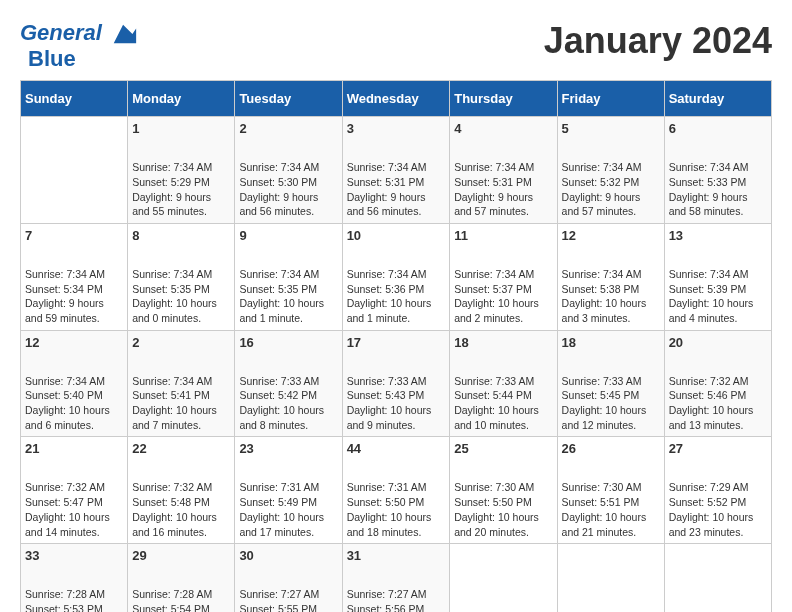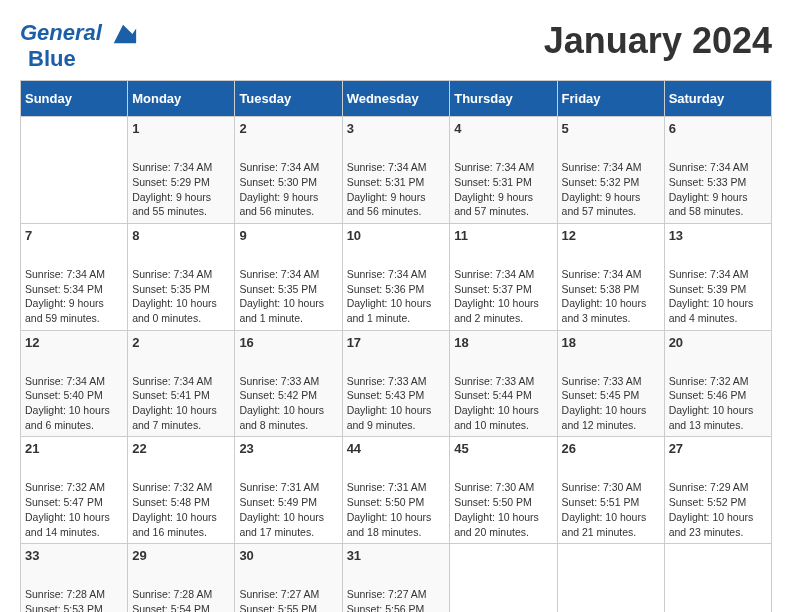--- a/index.html
+++ b/index.html
@@ -212,21 +212,21 @@
         </td>
         <td>
           <span class="day-num">23</span>
           <div class="day-info">Sunrise: 7:31 AM<br>Sunset: 5:49 PM<br>Daylight: 10 hours and 17 minutes.</div>
         </td>
         <td>
           <span class="day-num">44</span>
           <div class="day-info">Sunrise: 7:31 AM<br>Sunset: 5:50 PM<br>Daylight: 10 hours and 18 minutes.</div>
         </td>
         <td>
-          <span class="day-num">45</span>
+          <span class="day-num">25</span>
           <div class="day-info">Sunrise: 7:30 AM<br>Sunset: 5:50 PM<br>Daylight: 10 hours and 20 minutes.</div>
         </td>
         <td>
           <span class="day-num">26</span>
           <div class="day-info">Sunrise: 7:30 AM<br>Sunset: 5:51 PM<br>Daylight: 10 hours and 21 minutes.</div>
         </td>
         <td>
           <span class="day-num">27</span>
           <div class="day-info">Sunrise: 7:29 AM<br>Sunset: 5:52 PM<br>Daylight: 10 hours and 23 minutes.</div>
         </td>

